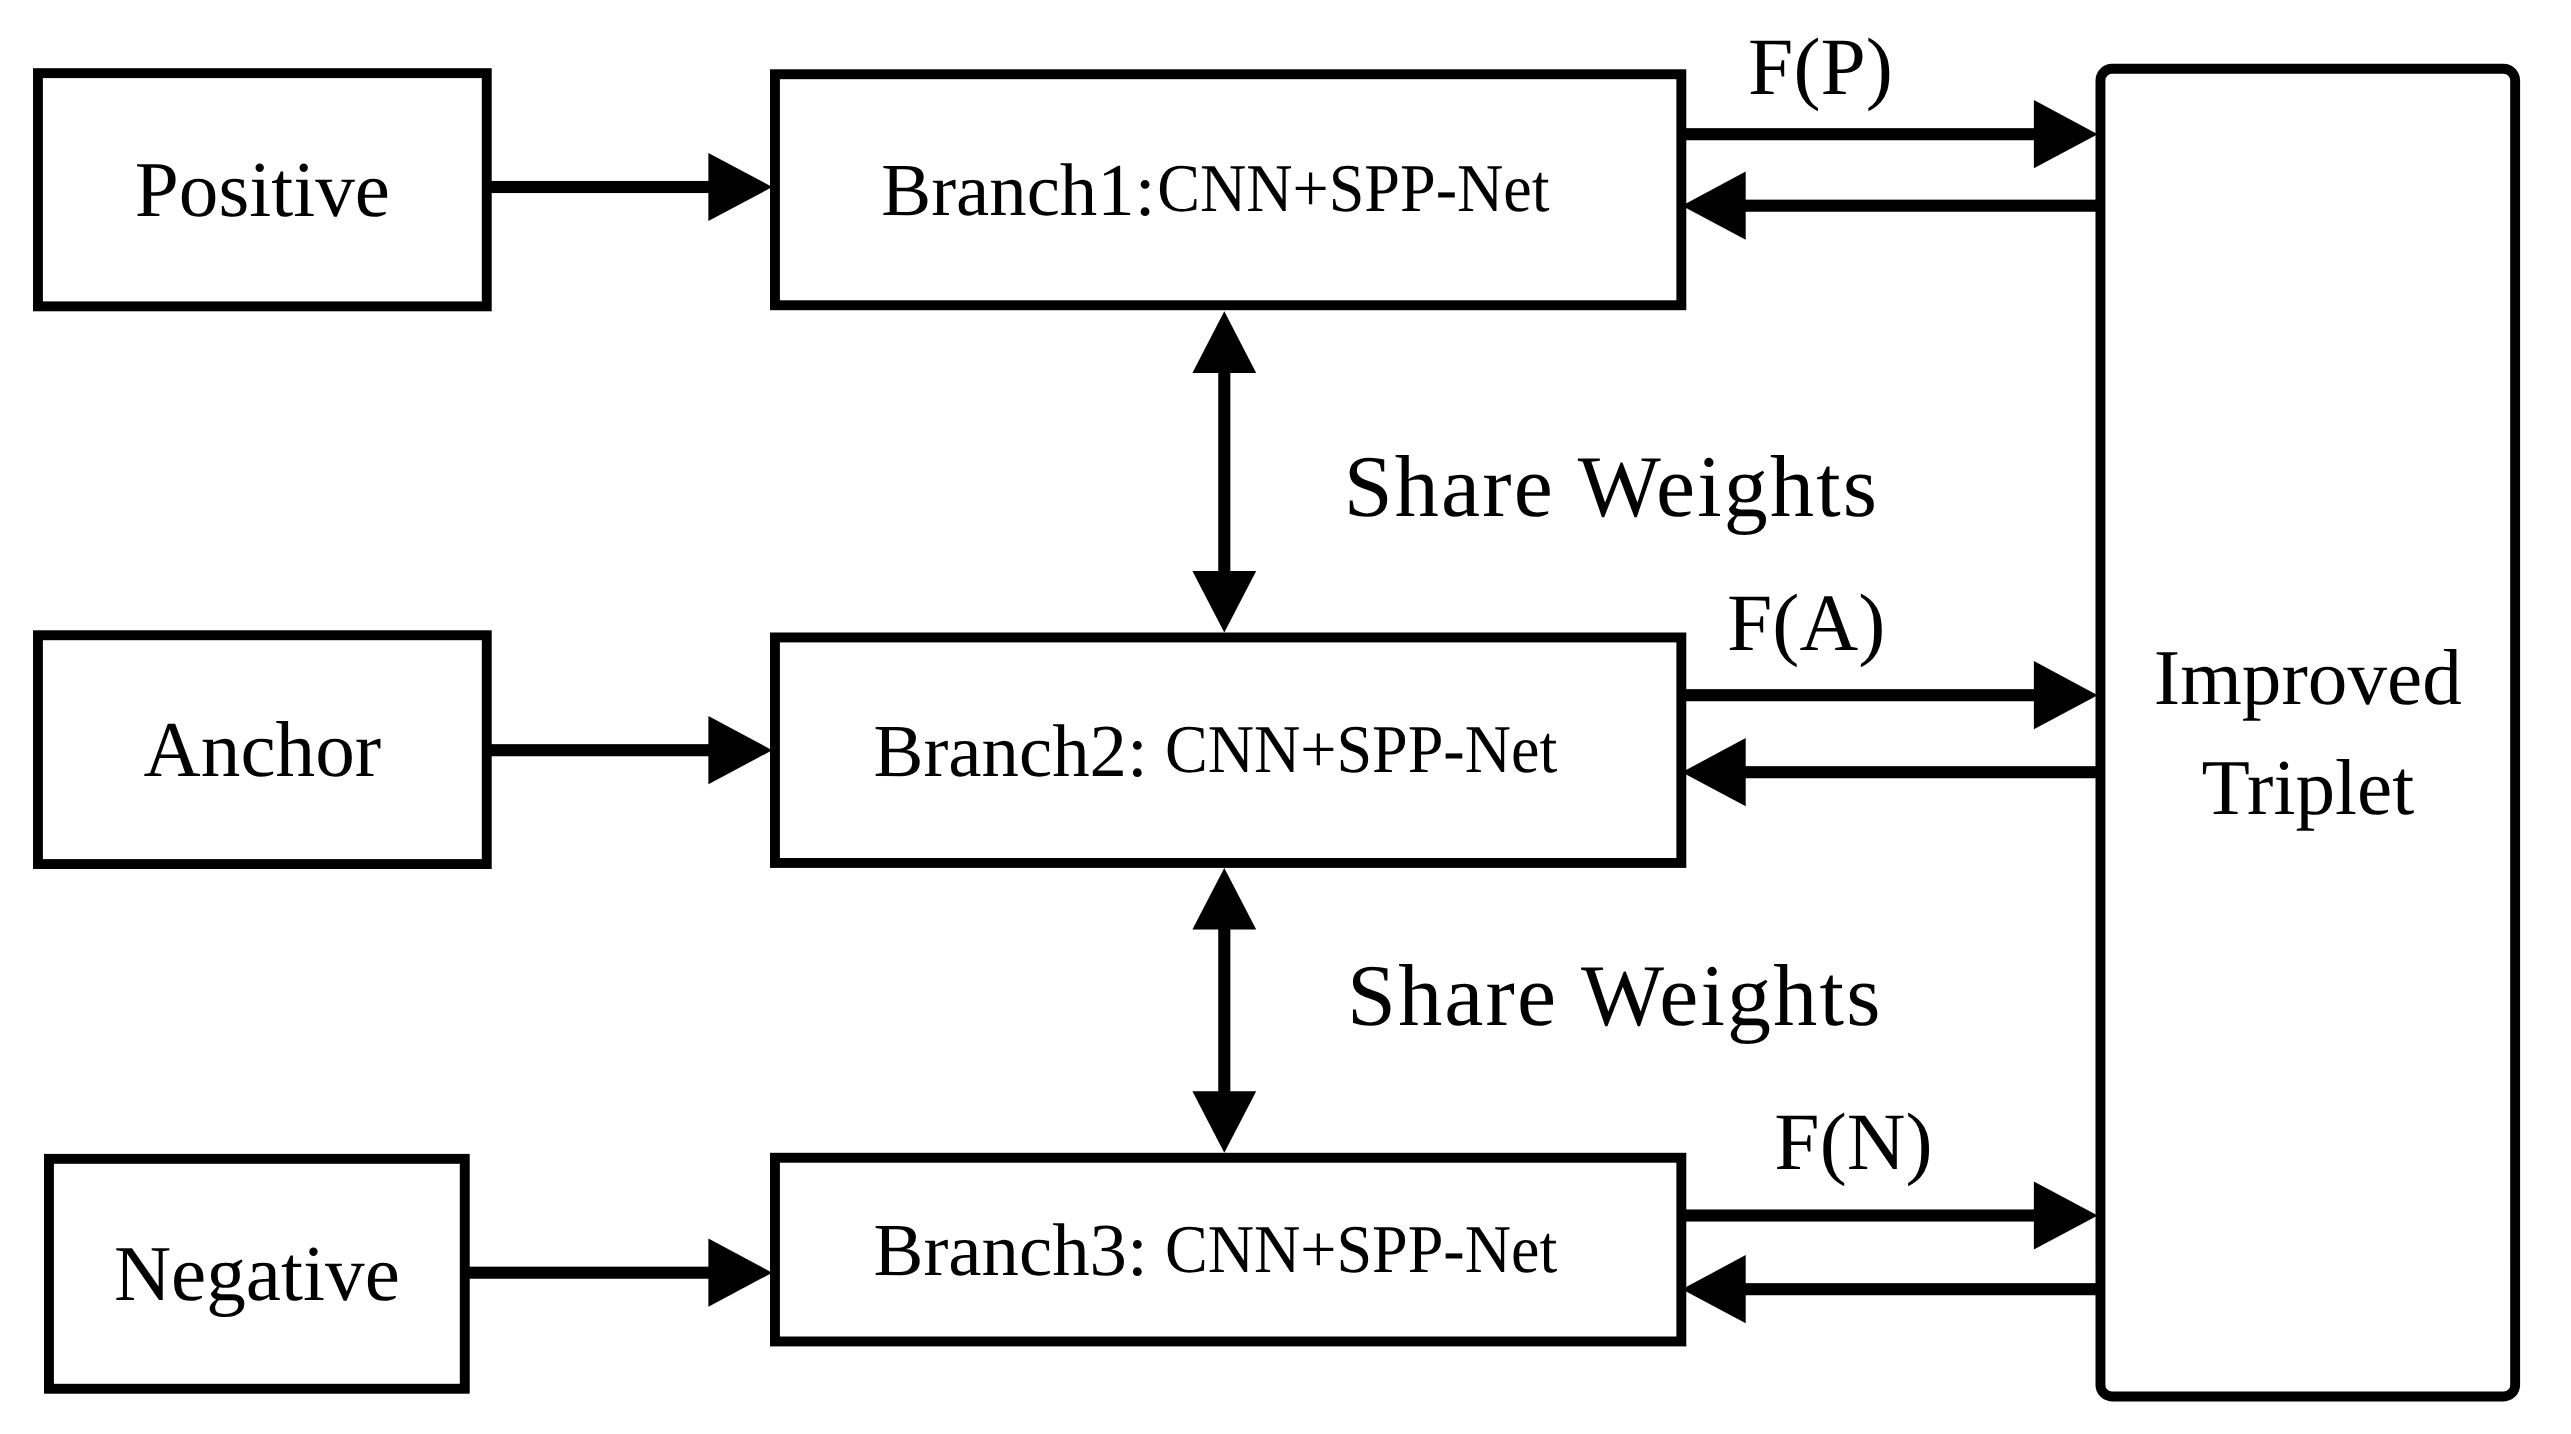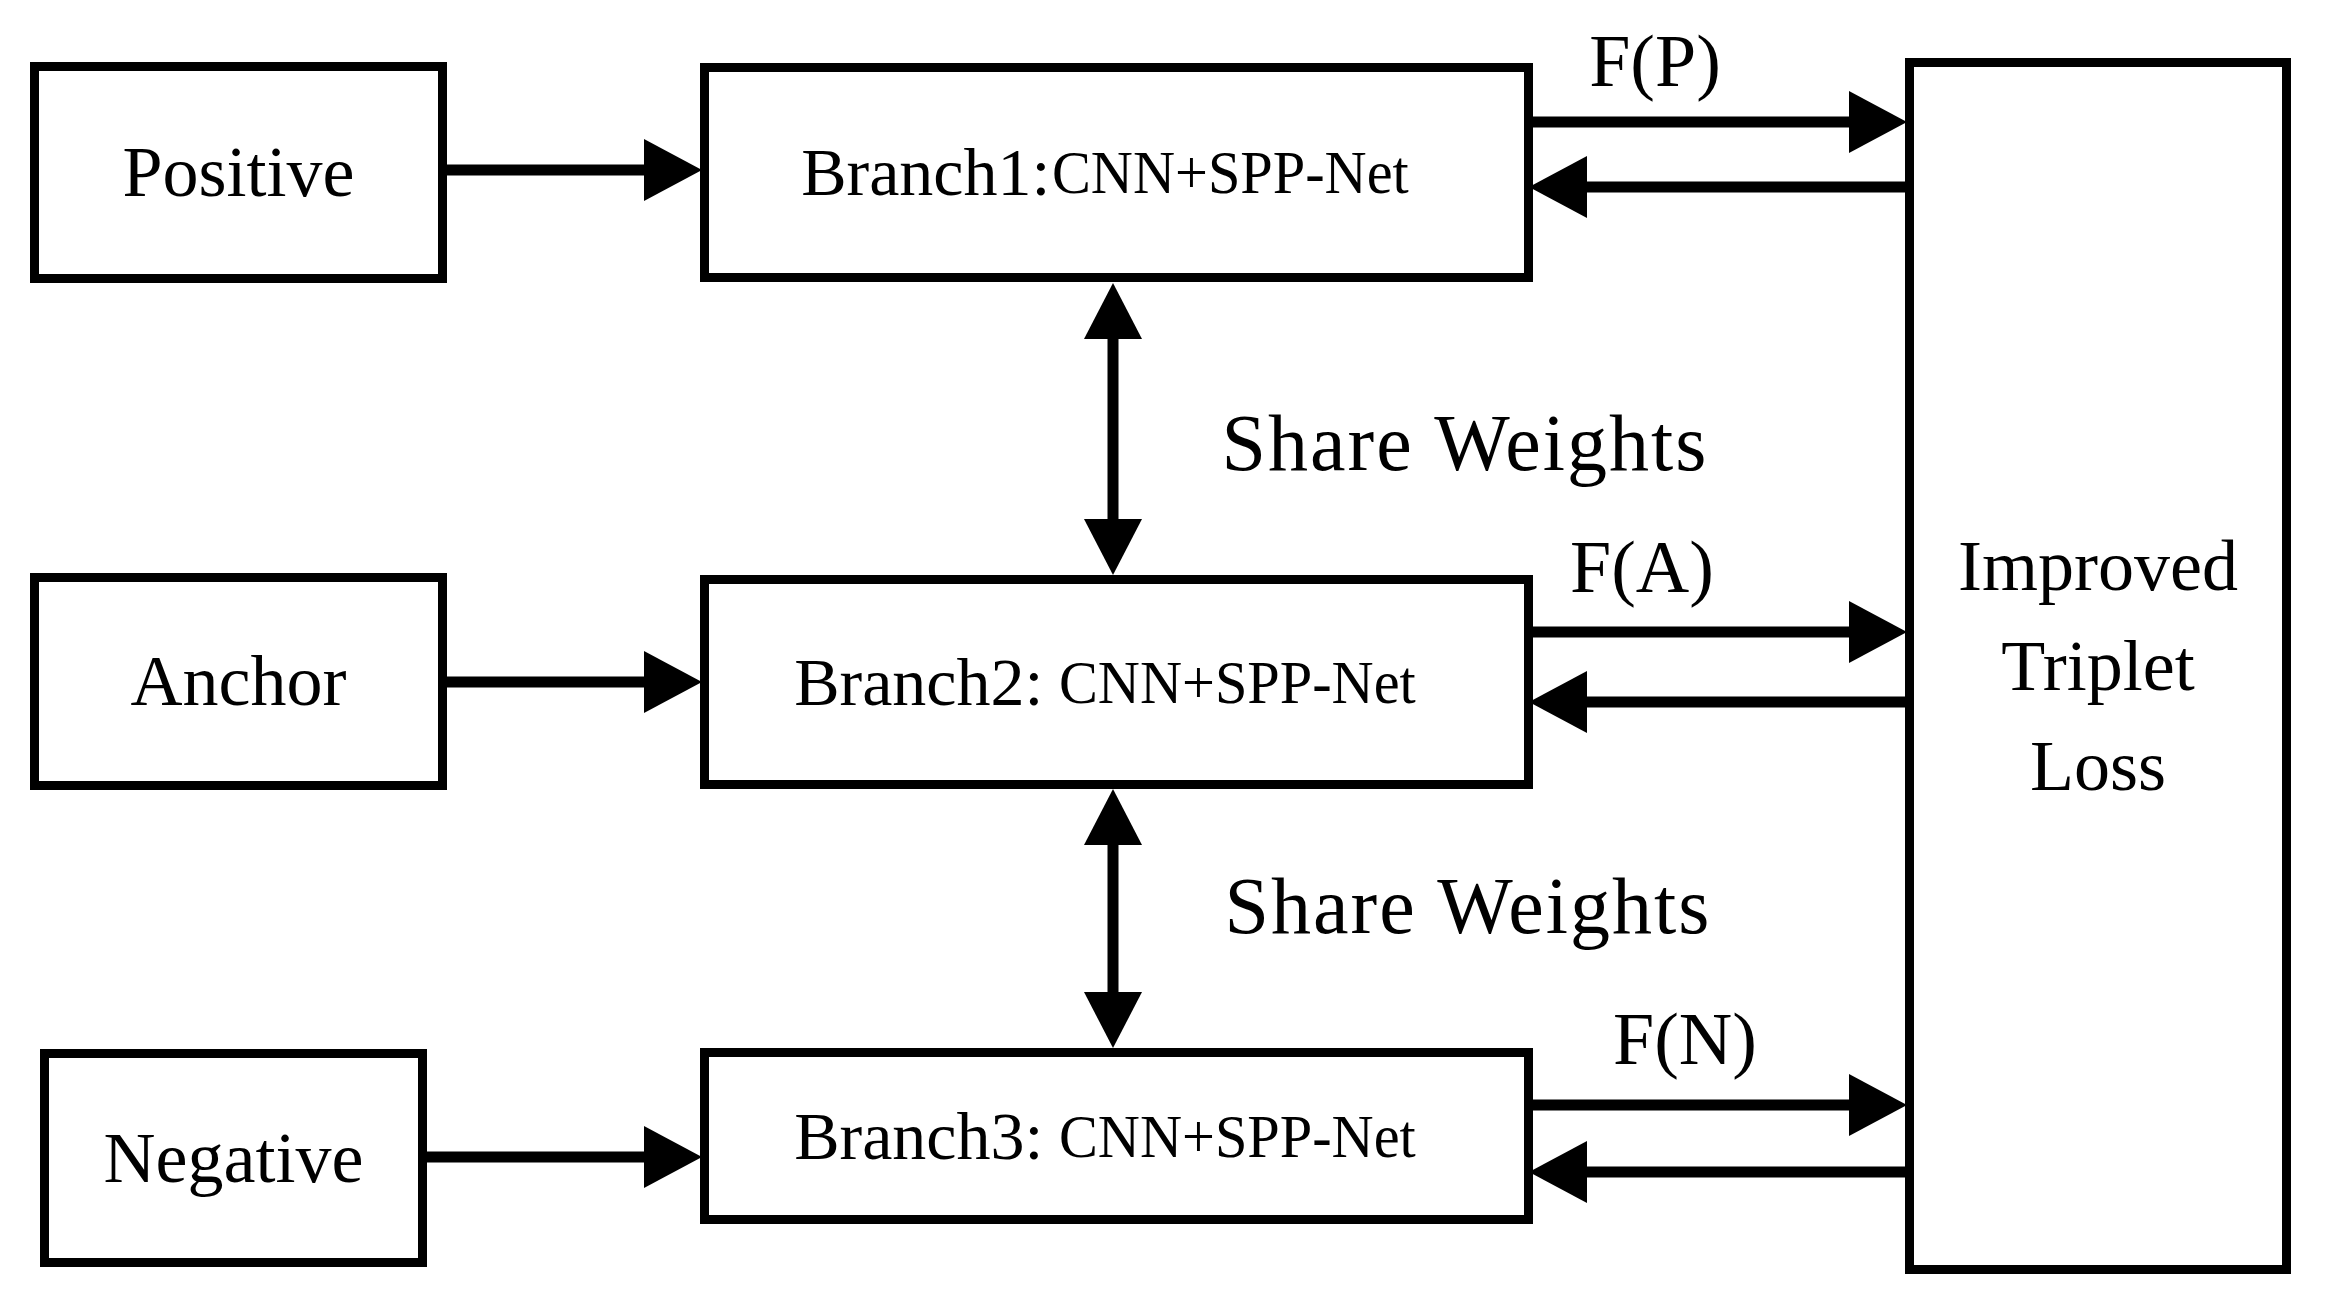--- a/index.html
+++ b/index.html
@@ -15,21 +15,21 @@
     display:flex; align-items:center; justify-content:center;
   }
   .box-label { font-size:72px; white-space:nowrap; }
   .branch-title { font-size:68px; white-space:nowrap; }
   .branch-net {
     font-size:62px; white-space:nowrap; display:inline-block;
     transform:scaleX(0.94); transform-origin:left center;
   }
   .net-gap { margin-left:16px; }
   .net-nogap { margin-left:2px; }
-  .loss-box { flex-direction:column; }
+  .loss-box { flex-direction:column;border-radius:15px; }
   .loss-line { font-size:72px; line-height:100px; text-align:center; white-space:nowrap; }
 
   .float-label {
     position:absolute; transform:translateX(-50%); white-space:nowrap;
     font-size:74px; line-height:1;
   }
   .sw-label { font-size:80px; letter-spacing:2px;margin-top:21px; }
 
   
   .arrow { position:absolute; height:62px; }
@@ -95,21 +95,20 @@
       <span class="branch-net net-gap">CNN+SPP-Net</span>
   </div>
   <div class="box" style="left:700px;top:1048px;width:833px;height:176px">
     <span class="branch-title">Branch3:</span>
       <span class="branch-net net-gap">CNN+SPP-Net</span>
   </div>
 
   <div class="box loss-box" style="left:1905px;top:58px;width:386px;height:1216px">
     <div class="loss-line">Improved</div>
     <div class="loss-line">Triplet</div>
-    <div class="loss-line">Loss</div>
   </div>
 
   <div class="arrow right" style="left:443px;top:139px;width:259px">
     <div class="shaft"></div>
     <div class="head"></div>
   </div>
   <div class="arrow right" style="left:443px;top:651px;width:259px">
     <div class="shaft"></div>
     <div class="head"></div>
   </div>

